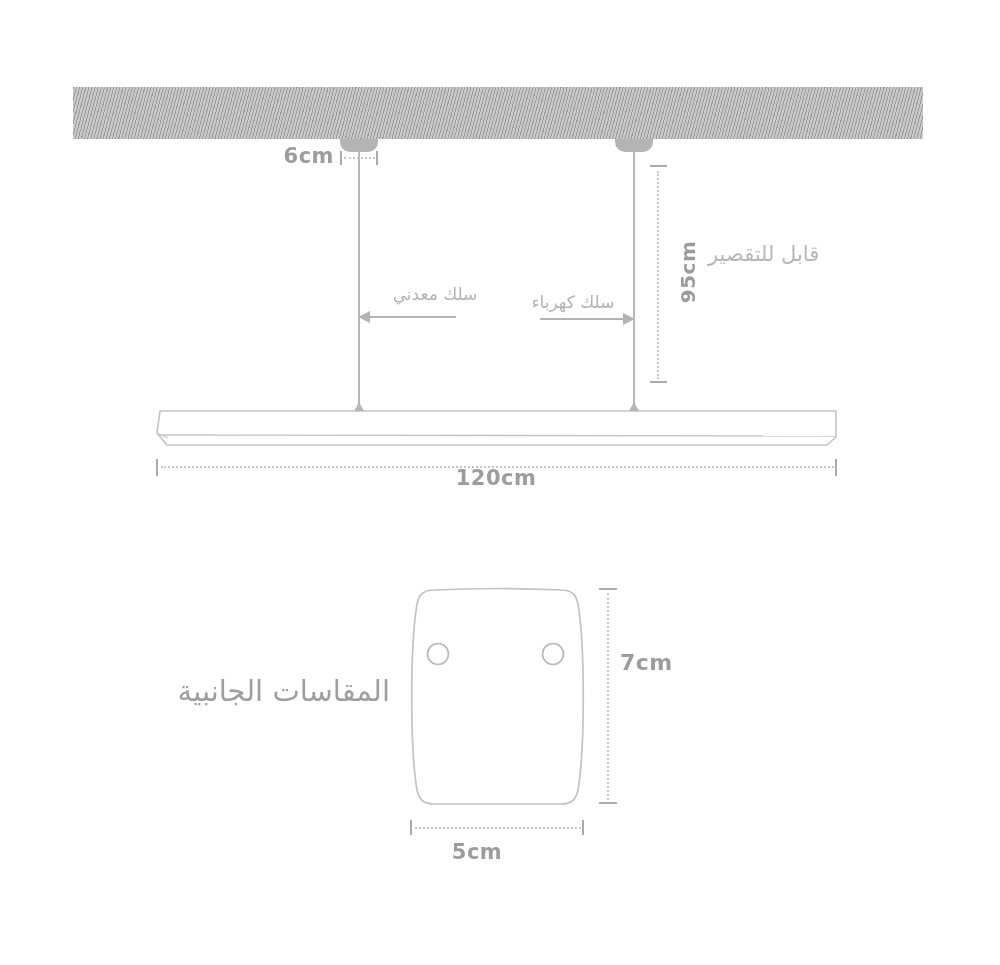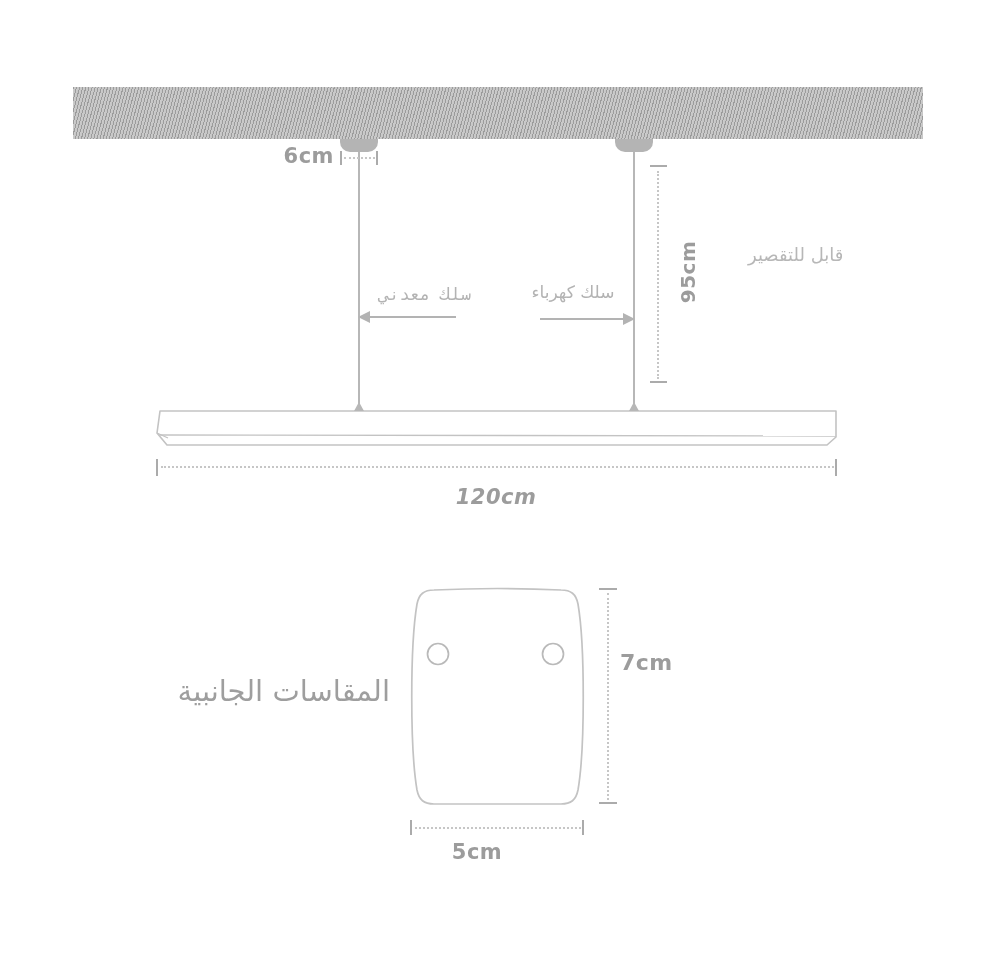--- a/index.html
+++ b/index.html
@@ -40,32 +40,32 @@
   .dim-text {
     color:#9c9c9c; font-weight:bold; letter-spacing:0.5px;
     font-family:"DejaVu Sans", sans-serif;
   }
   .dim-6 { left:258px; top:144px; width:76px; text-align:right; font-size:21px; }
   .dim-95 {
     left:647px; top:261px; width:80px; height:22px;
     text-align:center; font-size:20px;
     transform:rotate(-90deg);
   }
-  .dim-120 { left:421px; top:485px; width:150px; text-align:center; font-size:21px;font-style:italic; }
+  .dim-120 { left:421px; top:466px; width:150px; text-align:center; font-size:21px; }
   .dim-7 { left:620px; top:650px; width:70px; font-size:22px; }
   .dim-5 { left:417px; top:840px; width:120px; text-align:center; font-size:21px; }
 
   .adjustable { left:708px; top:241px; width:170px; color:#b7b7b7; font-size:19px; line-height:27px; }
-  .adjustable .ar { font-size:18px;margin-left:40px; }
+  .adjustable .ar { font-size:21px; }
 
   .wire-label {
     color:#b3b3b3; font-size:17px; text-align:center;
   }
-  .wire-label.metal { left:374px; top:284px; width:102px;font-family:Liberation Mono, monospace; }
-  .wire-label.electric { left:520px; top:282px; width:106px; }
+  .wire-label.metal { left:384px; top:284px; width:102px; }
+  .wire-label.electric { left:520px; top:292px; width:106px; }
 
   .arrow-line { height:2px; background:#b3b3b3; }
   .arrow-line.metal { left:369px; top:316px; width:87px; }
   .arrow-line.electric { left:540px; top:318px; width:85px; }
   .arrow-head { width:0; height:0; }
   .arrow-head.left {
     left:358px; top:311px;
     border-top:6px solid transparent; border-bottom:6px solid transparent;
     border-right:12px solid #b3b3b3;
   }

